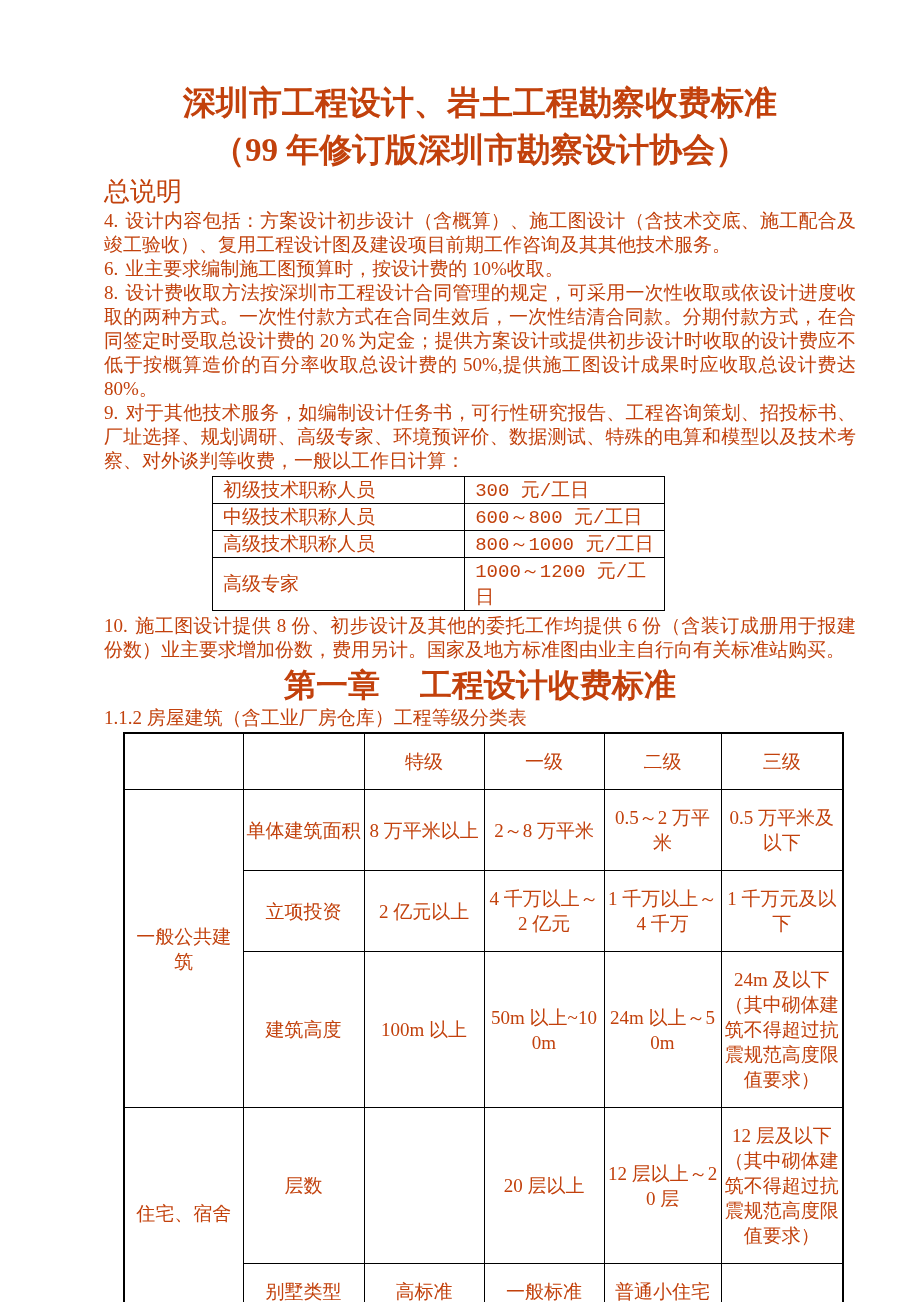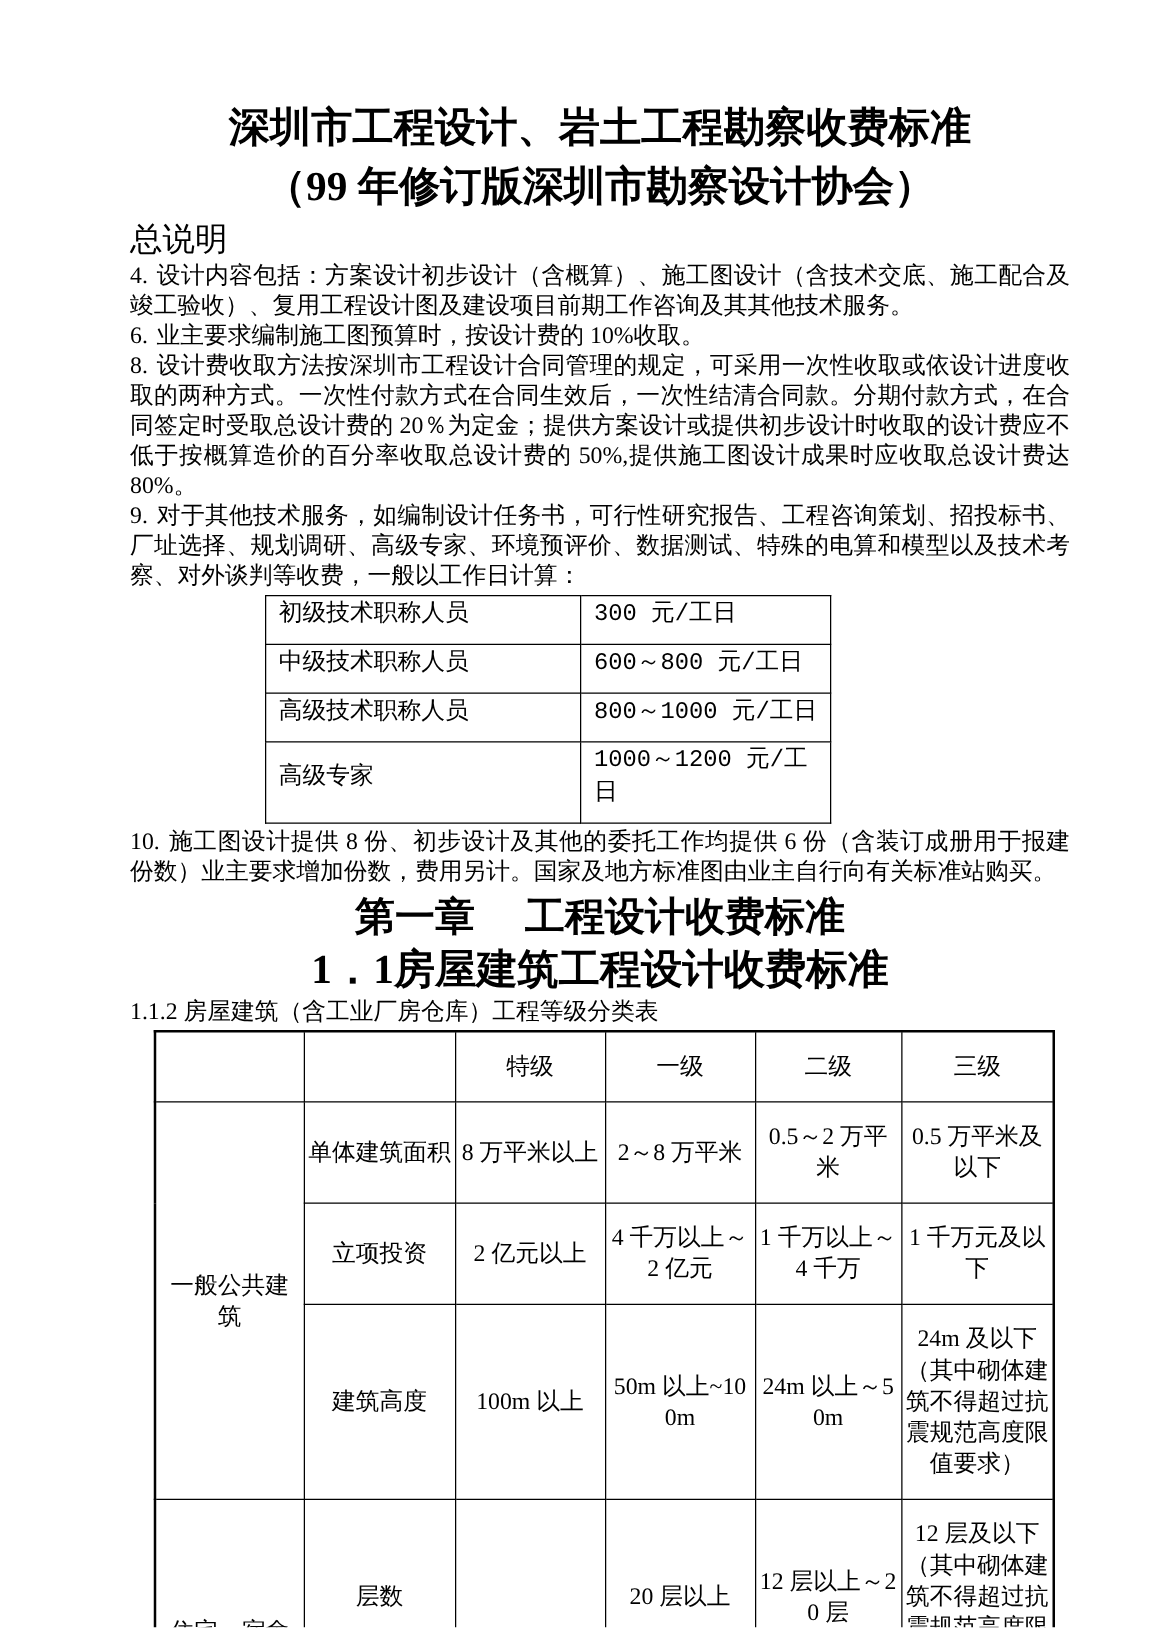--- a/index.html
+++ b/index.html
@@ -1,29 +1,29 @@
 <!DOCTYPE html>
 <html><head>
 <meta charset="utf-8">
 <style>
   html, body { margin: 0; padding: 0; background: #ffffff; }
   .page {
-    width: 920px; height: 1302px; background: #ffffff; color: #000000;
+    width: 920px; height: 1302px; background: #ffffff; color: #c2410c;
     font-family: "Liberation Serif", "DejaVu Serif", serif;
     box-sizing: border-box; padding: 80px 64px 0 104px; overflow: hidden;
   }
   .doc-title { font-size: 33px; font-weight: bold; text-align: center; line-height: 47px; }
   .doc-subtitle { font-size: 26px; font-weight: normal; text-align: left; line-height: 35px; }
   p.body { font-size: 19px; line-height: 24px; text-align: justify; margin: 0; }
   p.body .num { margin-right: 7px; }
   table { border-collapse: collapse; }
   .fee-table { margin: 3px 0 3px 108px; width: 453px; border: 1px solid #000; }
   .fee-table td {
     border: 1px solid #000; height: 25px; font-size: 19px;
-    padding: 0 4px 12px 10px; vertical-align: middle;
+    padding: 0 4px 0 10px; vertical-align: middle;
   }
   .fee-table .c1 { width: 250px; }
   .fee-table .c2 { width: 193px; font-family: Liberation Mono, monospace; }
   .chapter-heading { font-size: 32px; font-weight: bold; text-align: center; line-height: 42px; margin-top: 2px; }
   .section-heading { font-size: 33px; font-weight: bold; text-align: center; line-height: 44px; }
   .table-caption { font-size: 19px; line-height: 24px; margin: 0 0 2px 0; }
   .class-table { margin-left: 19px; width: 719px; table-layout: fixed; border: 2px solid #000; }
   .class-table td {
     border: 1px solid #000; font-size: 19px; line-height: 25px;
     text-align: center; vertical-align: middle; padding: 15px 3px;
@@ -61,21 +61,20 @@
       <tr>
         <td class="c1">高级专家</td>
         <td class="c2">1000～1200 元/工日</td>
       </tr>
     </tbody>
   </table>
 
   <p class="body"><span class="num">10.</span><span>施工图设计提供 8 份、初步设计及其他的委托工作均提供 6 份（含装订成册用于报建份数）业主要求增加份数，费用另计。国家及地方标准图由业主自行向有关标准站购买。</span></p>
 
   <div class="chapter-heading">第一章　 工程设计收费标准</div>
-  <div class="section-heading">1．1房屋建筑工程设计收费标准</div>
   <div class="table-caption">1.1.2 房屋建筑（含工业厂房仓库）工程等级分类表</div>
 
   <table class="class-table">
     <colgroup>
       <col style="width:119px">
         <col style="width:121px">
         <col style="width:120px">
       <col style="width:120px">
         <col style="width:117px">
         <col style="width:122px">

